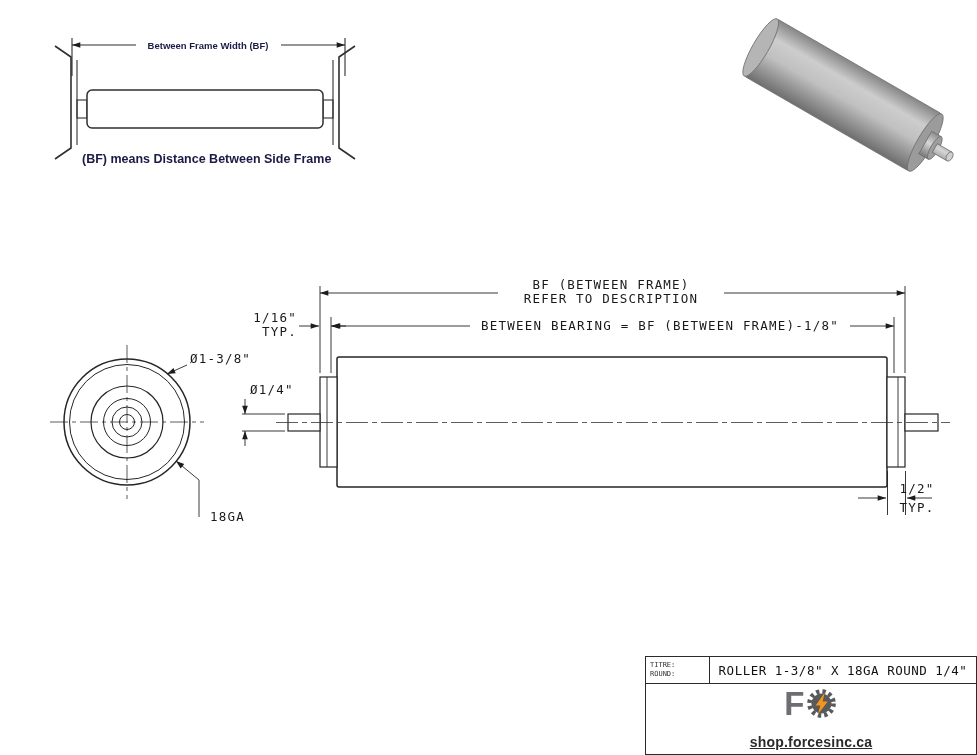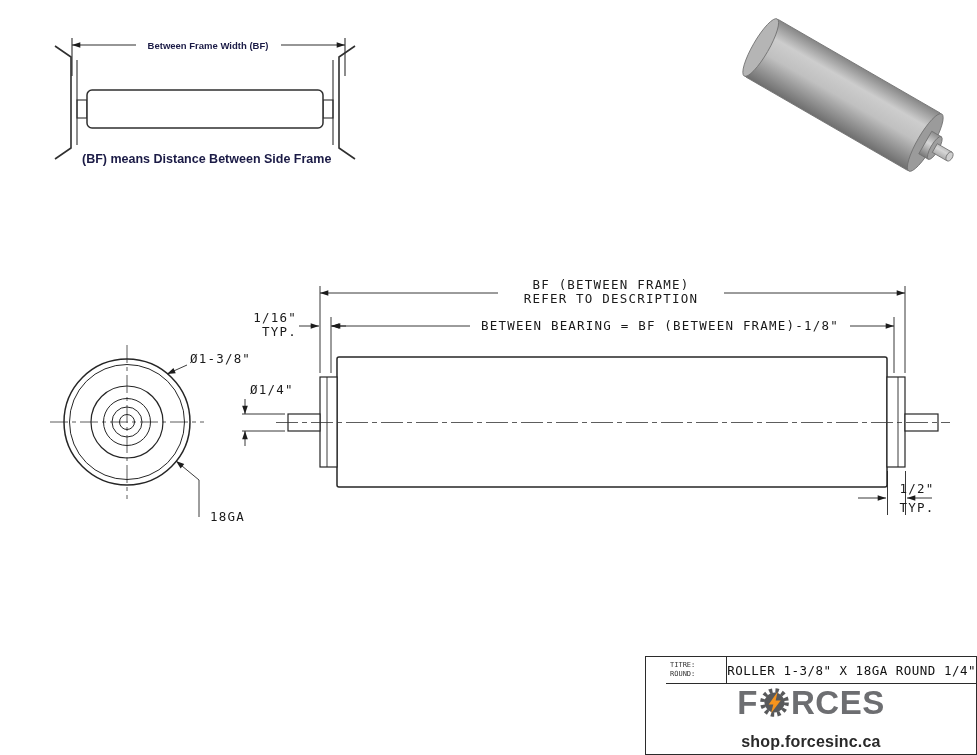--- a/index.html
+++ b/index.html
@@ -12,35 +12,35 @@
   .dim-text { font-family:"DejaVu Sans Mono", monospace; font-size:12.5px;
               letter-spacing:1.2px; fill:#1a1a1a; }
   .label-bold-sm { font-family:"Liberation Sans", sans-serif; font-size:9.5px;
                    font-weight:bold; fill:#1b1b46; }
   .label-bold-lg { font-family:"Liberation Sans", sans-serif; font-size:12.5px;
                    font-weight:bold; fill:#1b1b46; }
 
   
   .title-block { position:absolute; left:645px; top:656px; width:332px; height:99px;
                  border:1.5px solid #2b2b2b; background:#fff; }
-  .tb-top { display:flex; height:27px; border-bottom:1.5px solid #2b2b2b;margin-left:20px; }
+  .tb-top { display:flex; height:27px; border-bottom:1.5px solid #2b2b2b; }
   .tb-labels { width:64px; border-right:1.5px solid #2b2b2b; display:flex;
                flex-direction:column; justify-content:center; padding-left:4px;
                font-family:"DejaVu Sans Mono", monospace; font-size:7px;
                line-height:9px; color:#333; }
   .tb-title { flex:1; display:flex; align-items:center; justify-content:center;
               font-family:"DejaVu Sans Mono", monospace; font-size:12.5px;
               letter-spacing:0.5px; color:#111; white-space:nowrap; }
   .tb-logo-area { height:69px; display:flex; flex-direction:column;
                   align-items:center; justify-content:center; }
   .logo { display:flex; align-items:center; font-weight:bold; font-size:33px;
           line-height:1; color:#6d6e71; letter-spacing:0.5px; }
   .logo .gear { width:31px; height:31px; margin:0 1px; }
-  .website { font-size:16px; font-weight:bold; color:#2a2a2a;
-             letter-spacing:0.2px; margin-top:14px; }
+  .website { font-size:14px; font-weight:bold; color:#2a2a2a;
+             letter-spacing:0.2px; margin-top:14px;text-decoration:underline; }
 </style>
 </head>
 <body>
 
 <div id="sheet">
 
 <svg id="drawing" width="977" height="755" viewBox="0 0 977 755">
   <defs>
     <marker id="arr" viewBox="0 0 12 12" refX="11" refY="6" markerWidth="10" markerHeight="10" orient="auto-start-reverse" markerUnits="userSpaceOnUse">
       <path d="M1,2.6 L11,6 L1,9.4 Z" fill="#1c1c1c"></path>
@@ -163,19 +163,18 @@
     <div class="tb-title">ROLLER 1-3/8" X 18GA ROUND 1/4"</div>
   </div>
   <div class="tb-logo-area">
     <div class="logo">
       <span>F</span>
       <svg class="gear" viewBox="0 0 40 40">
         <circle cx="20" cy="20" r="15.5" fill="none" stroke="#58595b" stroke-width="6" stroke-dasharray="4.2 4.0"></circle>
         <circle cx="20" cy="20" r="13" fill="#58595b"></circle>
         <polygon points="24,6 12.5,22.5 18.5,22.5 15.5,34 28,17.5 21.5,17.5" fill="#f7941d"></polygon>
       </svg>
-      <span>RCES</span>
     </div>
     <div class="website">shop.forcesinc.ca</div>
   </div>
 </div>
 
 </div>
 
 </body></html>

